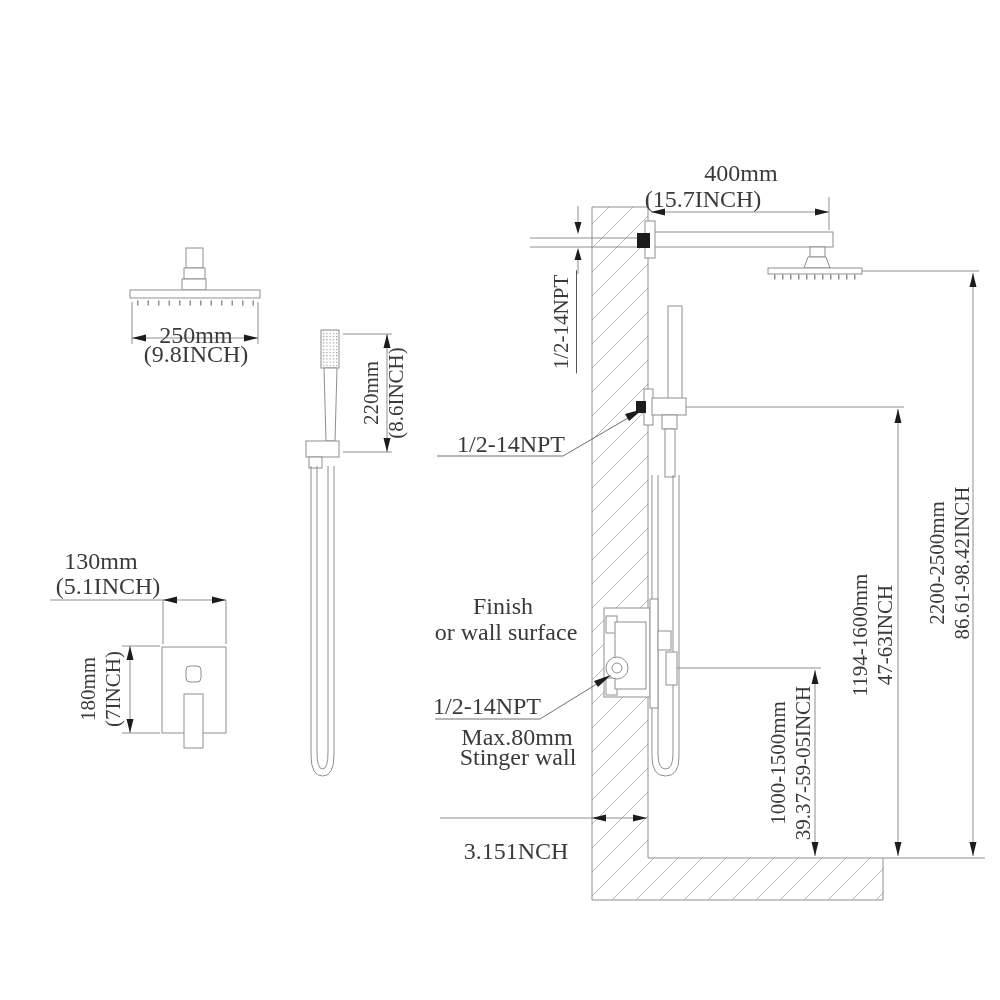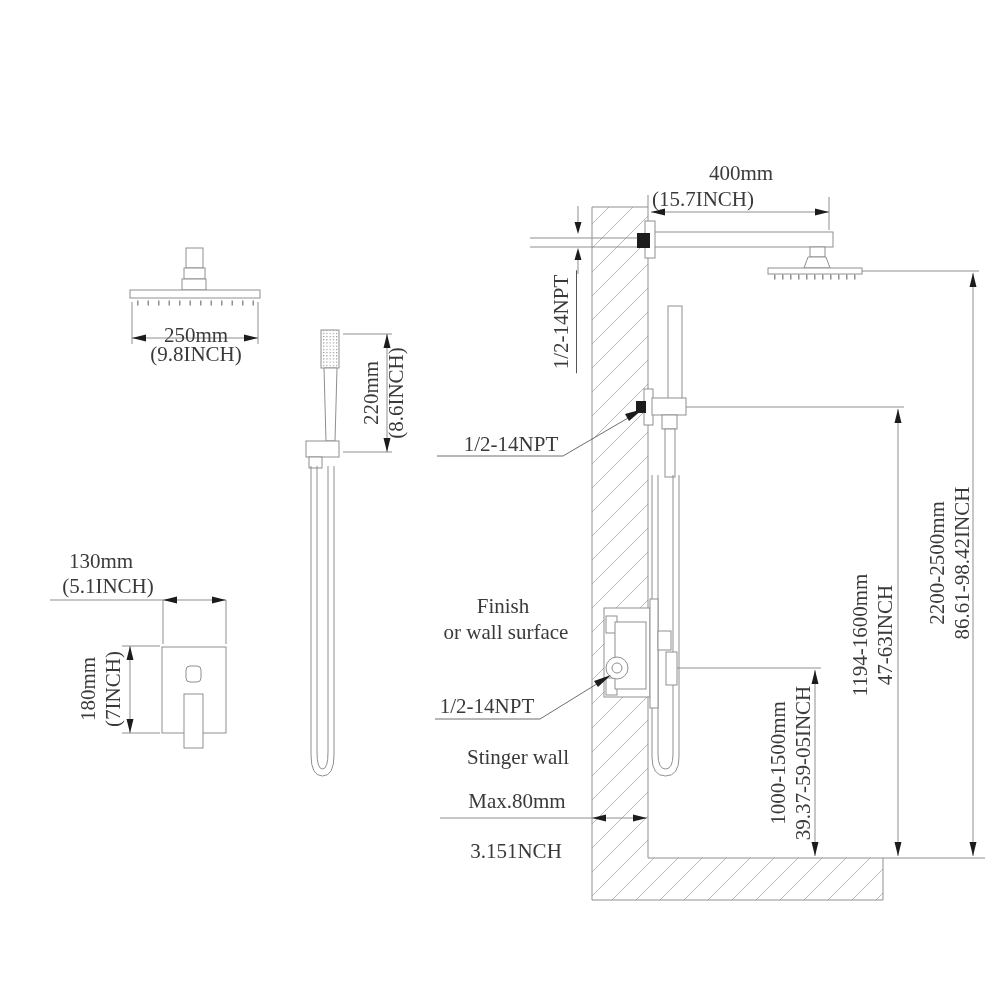--- a/index.html
+++ b/index.html
@@ -2,21 +2,21 @@
 <html><head>
 <meta charset="utf-8">
 <style>
   html,body{margin:0;padding:0;background:#ffffff;}
   .stage{
     position:relative;width:1000px;height:1000px;background:#fff;overflow:hidden;
     font-family:"Liberation Serif","DejaVu Serif",serif;color:#3a3a3a;
   }
   .stage svg{position:absolute;left:0;top:0;}
   .lbl{
-    position:absolute;white-space:nowrap;font-size:21px;line-height:25px;
+    position:absolute;white-space:nowrap;font-size:24px;line-height:25px;
     text-align:center;transform:translate(-50%,-50%);color:#3a3a3a;
   }
   .vlbl{
     position:absolute;white-space:nowrap;font-size:21px;line-height:25px;
     text-align:center;transform:translate(-50%,-50%) rotate(-90deg);color:#3a3a3a;
   }
   .vlbl span{display:block;}
   .u{border-bottom:1px solid #555;padding:0 4px 2px 4px;}
 </style>
 </head>
@@ -193,21 +193,21 @@
   </div>
 
   <div class="lbl" style="left:511px;top:444px">1/2-14NPT</div>
 
   <div class="lbl" style="left:503px;top:606px">Finish</div>
   <div class="lbl" style="left:506px;top:632px">or wall surface</div>
 
   <div class="lbl" style="left:487px;top:706px">1/2-14NPT</div>
 
   <div class="lbl" style="left:518px;top:757px">Stinger wall</div>
-  <div class="lbl" style="left:517px;top:801px">Max.80mm</div>
+  <div class="lbl" style="left:517px;top:737px">Max.80mm</div>
   <div class="lbl" style="left:516px;top:851px">3.151NCH</div>
 
   <div class="vlbl" style="left:791px;top:763px">
     <span>1000-1500mm</span>
     <span>39.37-59-05INCH</span>
   </div>
 
   <div class="vlbl" style="left:873px;top:635px">
     <span>1194-1600mm</span>
     <span>47-63INCH</span>

